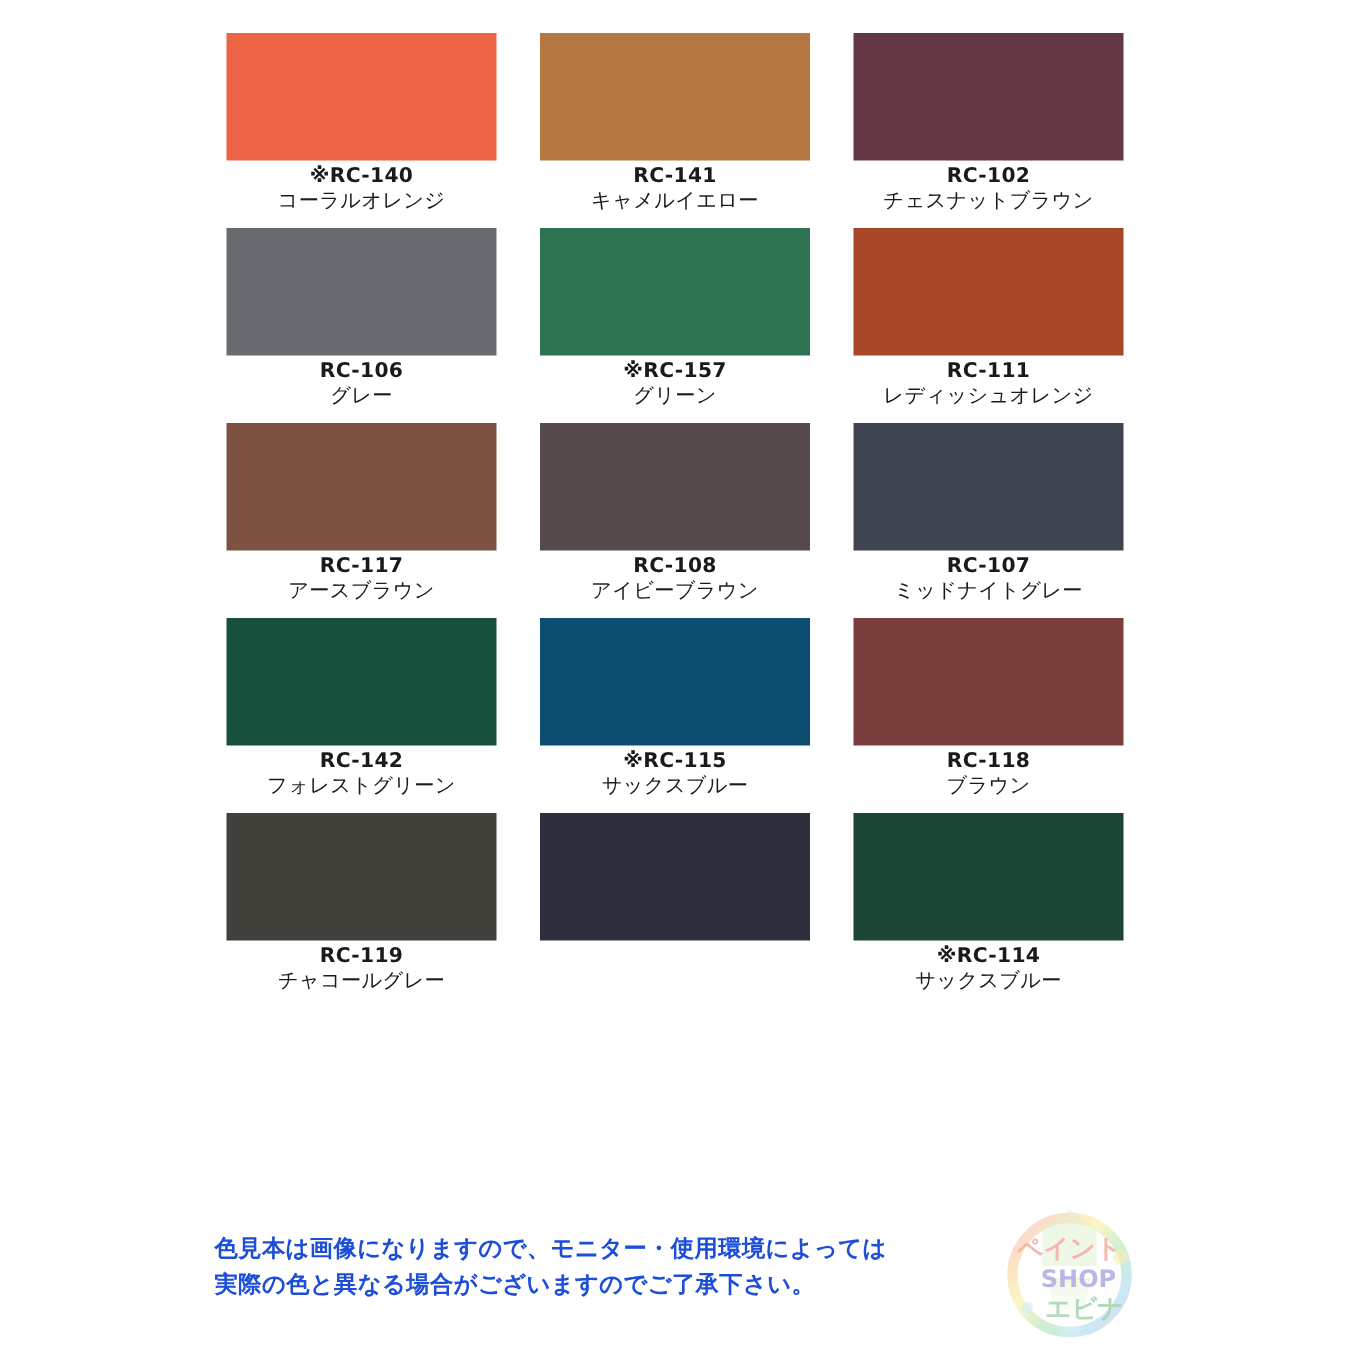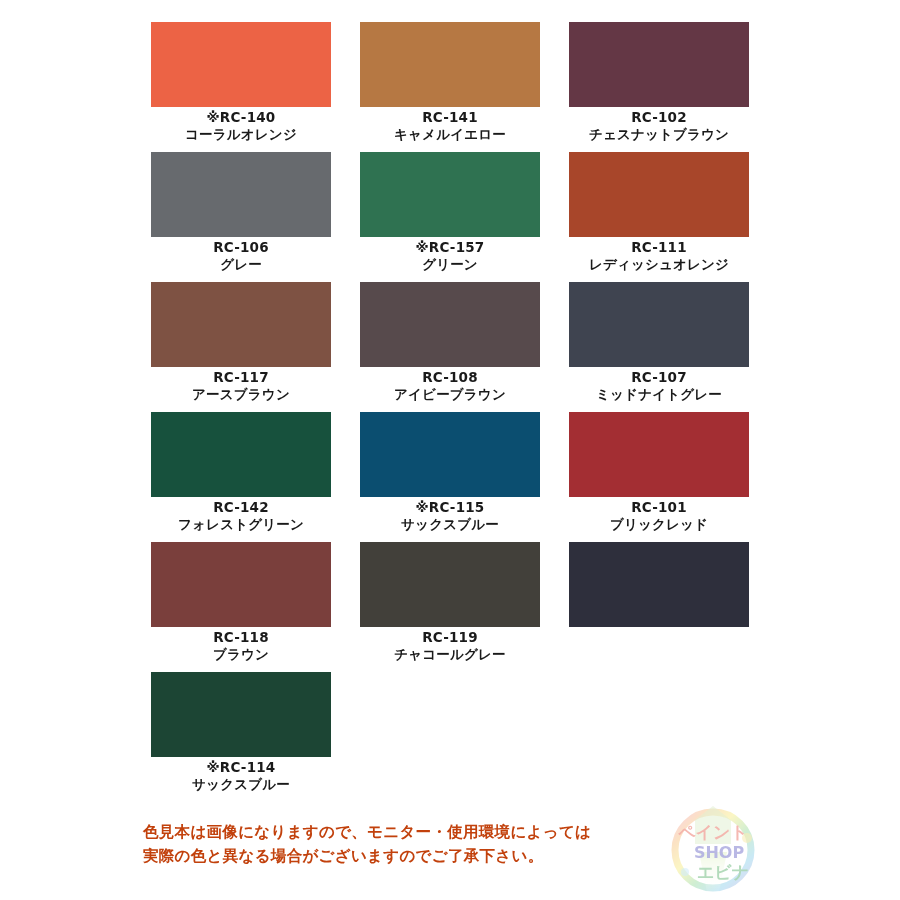--- a/index.html
+++ b/index.html
@@ -58,32 +58,32 @@
 
   .swatch-code {
     font-size: 13.5px;
     font-weight: bold;
     letter-spacing: 0.2px;
     white-space: nowrap;
   }
 
   .swatch-name {
     font-size: 13.5px;
-    font-weight: bold;
+    font-weight: normal;
     letter-spacing: 0.2px;
     white-space: nowrap;
     margin-top: 1px;
   }
 
   .disclaimer {
     position: absolute;
     left: 143px;
     top: 820px;
     width: 640px;
-    color: #c2410c;
+    color: #1d4ed8;
     font-size: 15.5px;
     font-weight: bold;
     line-height: 1.55;
     letter-spacing: 0.3px;
   }
   .disclaimer div {
     white-space: nowrap;
   }
 
   
@@ -176,27 +176,20 @@
         <div class="swatch-caption">
           <div class="swatch-code">RC-142</div>
           <div class="swatch-name">フォレストグリーン</div>
         </div>
       </div>
       <div class="swatch-cell">
         <div class="swatch-chip" style="background-color: rgb(11, 78, 112);"></div>
         <div class="swatch-caption">
           <div class="swatch-code">※RC-115</div>
           <div class="swatch-name">サックスブルー</div>
-        </div>
-      </div>
-      <div class="swatch-cell">
-        <div class="swatch-chip" style="background-color: rgb(163, 46, 51);"></div>
-        <div class="swatch-caption">
-          <div class="swatch-code">RC-101</div>
-          <div class="swatch-name">ブリックレッド</div>
         </div>
       </div>
       <div class="swatch-cell">
         <div class="swatch-chip" style="background-color: rgb(122, 63, 60);"></div>
         <div class="swatch-caption">
           <div class="swatch-code">RC-118</div>
           <div class="swatch-name">ブラウン</div>
         </div>
       </div>
       <div class="swatch-cell">

